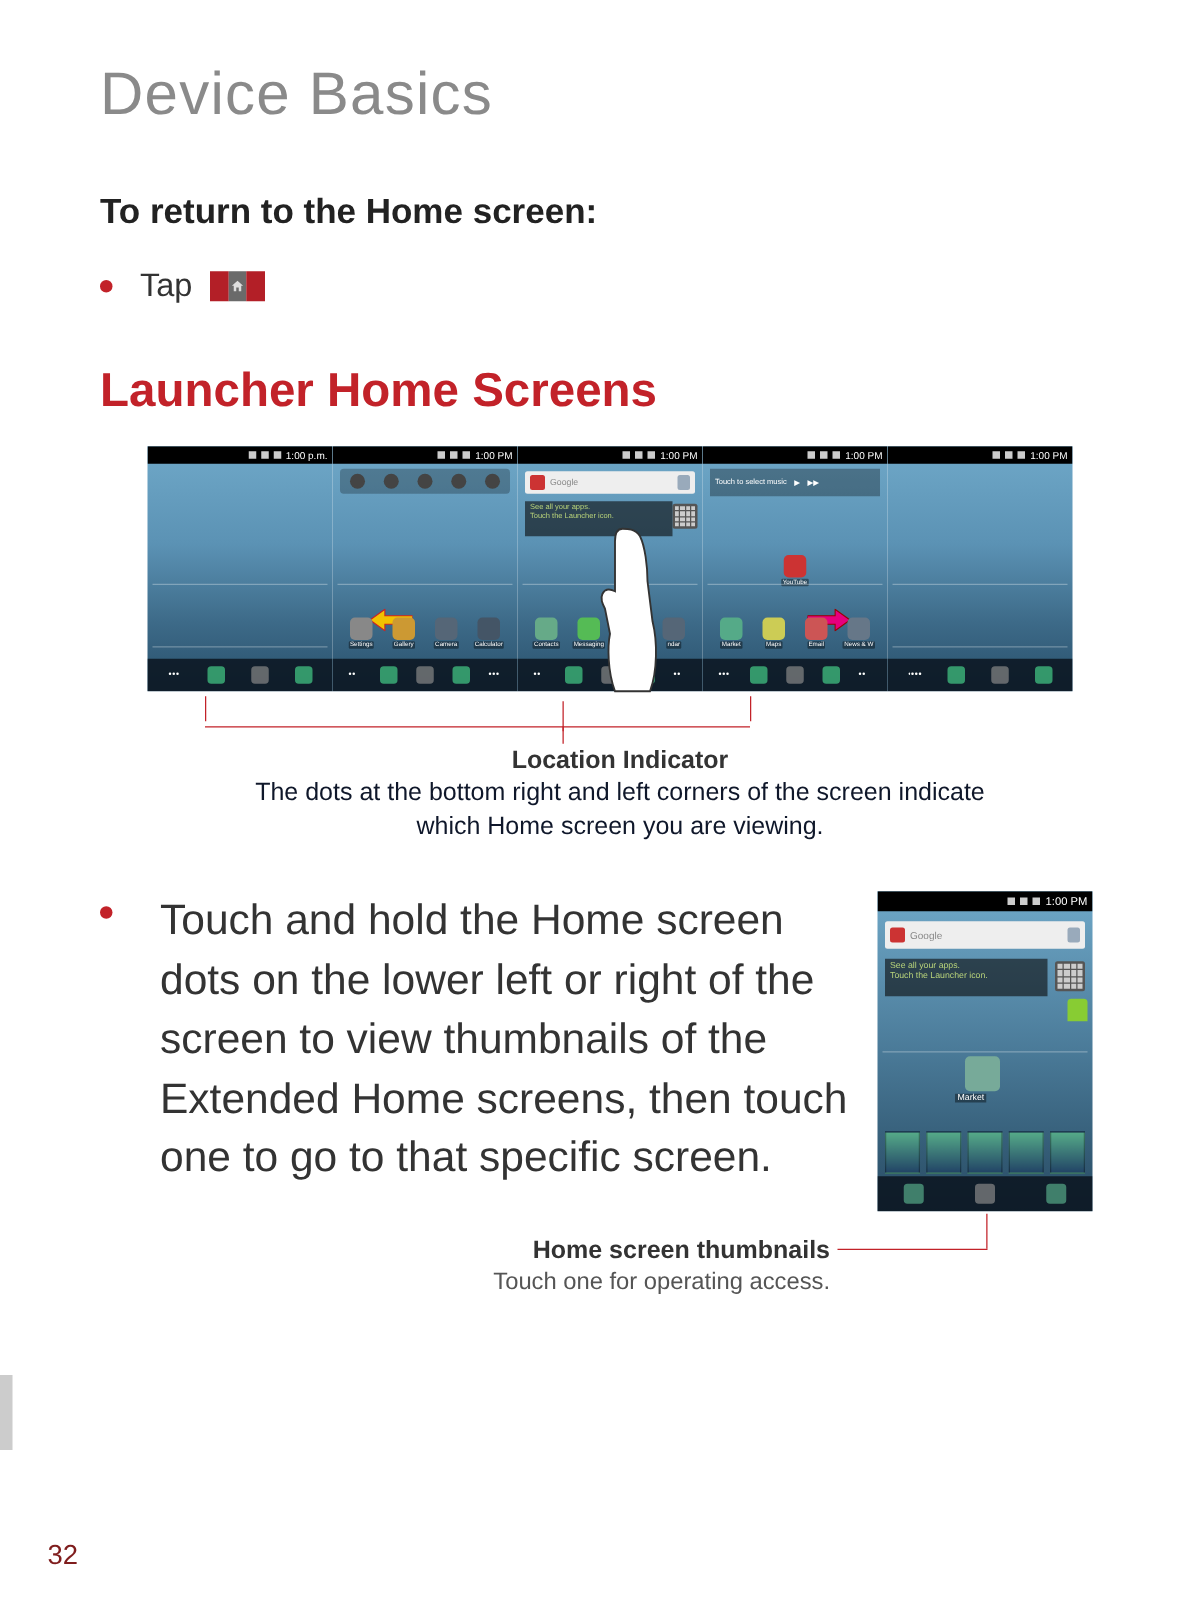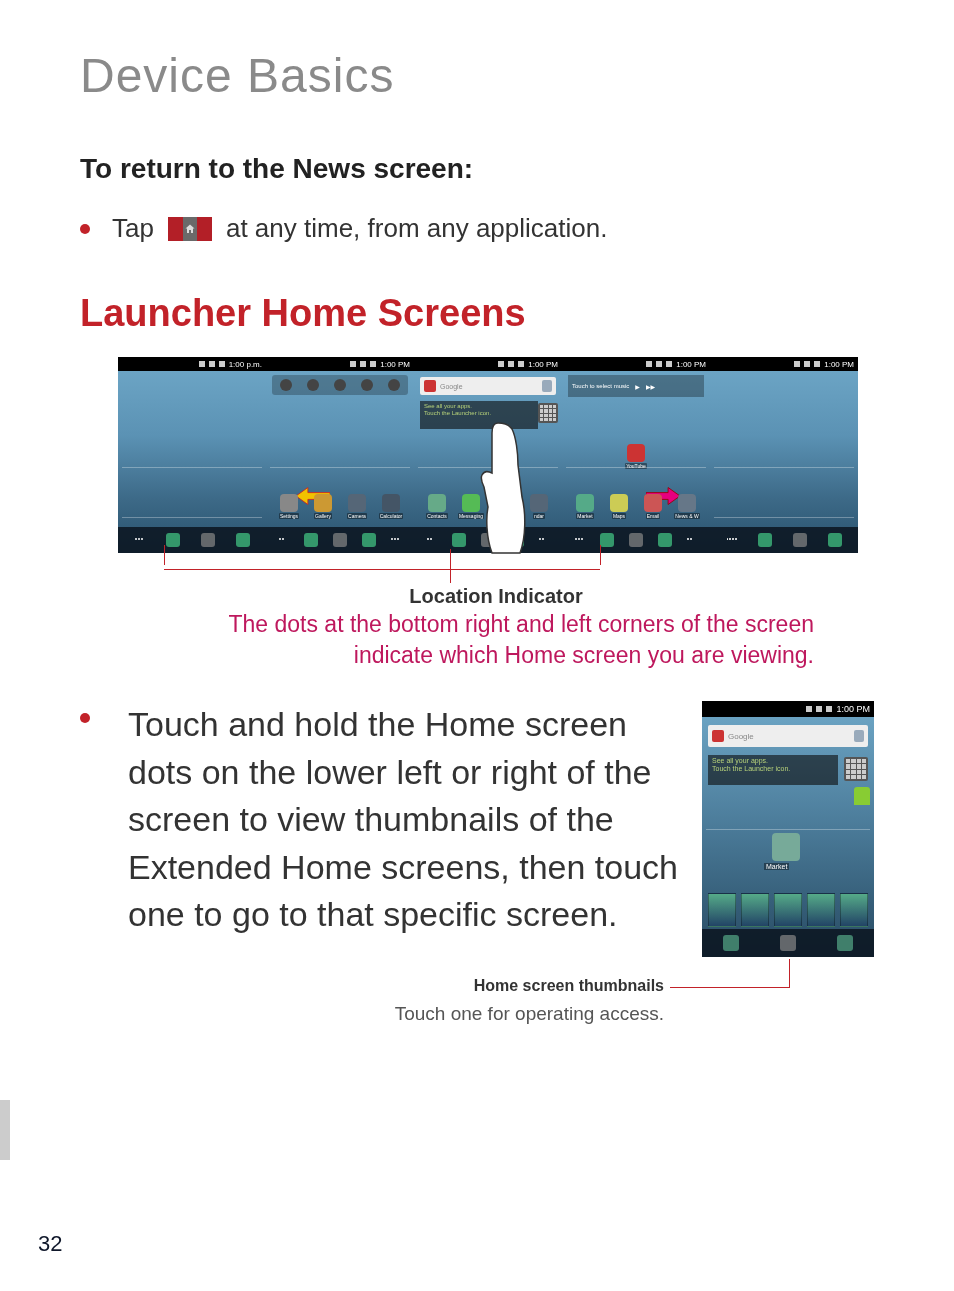--- a/index.html
+++ b/index.html
@@ -234,21 +234,21 @@
     left: 352px;
     top: 60px;
     width: 60px;
     height: 140px;
     z-index: 5;
   }
   
   .callouts1 {
     position: relative;
     height: 110px;
-    margin-top: 4px;
+    margin-top: 16px;
   }
   .vline {
     position: absolute;
     width: 1px;
     background: #c22229;
     top: 0;
   }
   .hline {
     position: absolute;
     height: 1px;
@@ -260,23 +260,23 @@
     left: 0; right: 0;
     text-align: center;
     font-size: 20px;
     font-weight: 600;
     color: #333;
   }
   .callout-sub {
     position: absolute;
     top: 52px;
     left: 60px; right: 60px;
-    text-align: right;
-    font-size: 23px;
-    color: #be185d;
+    text-align: center;
+    font-size: 20px;
+    color: #0f172a;
     line-height: 1.35;
   }
   
   .row2 {
     display: flex;
     gap: 24px;
     margin-top: 34px;
     align-items: flex-start;
   }
   .row2 .txt {
@@ -327,21 +327,21 @@
   
   .callout2-wrap {
     position: relative;
     margin-top: 20px;
     height: 70px;
   }
   .callout2-title {
     position: absolute;
     right: 210px;
     top: 0;
-    font-size: 16px;
+    font-size: 20px;
     font-weight: 600;
     color: #333;
     text-align: right;
   }
   .callout2-sub {
     position: absolute;
     right: 210px;
     top: 26px;
     font-size: 19px;
     color: #555;
@@ -361,52 +361,51 @@
     width: 1px;
     height: 28px;
     top: -18px;
     background: #c22229;
   }
   .page-num {
     position: absolute;
     bottom: 34px;
     left: 38px;
     font-size: 22px;
-    color: #0f172a;
+    color: #7f1d1d;
   }
   .edge-tab {
     position: absolute;
     left: 0;
     top: 1100px;
     width: 10px;
     height: 60px;
     background: #ccc;
   }
 </style>
 </head>
 <body>
 
 <div class="page">
   <h1 class="chapter">Device Basics</h1>
 
-  <div class="subhead">To return to the News screen:</div>
+  <div class="subhead">To return to the Home screen:</div>
 
   <div class="bullet-row">
     <span class="bullet-dot"></span>
     <span>Tap</span>
     <span class="home-btn">
       <span class="seg l"></span>
       <span class="seg m">
         <svg viewBox="0 0 24 24">
             <path fill="#ddd" d="M12 3l9 8h-3v9h-4v-6h-4v6H6v-9H3z"></path>
           </svg>
       </span>
       <span class="seg r"></span>
     </span>
-    <span>at any time, from any application.</span>
   </div>
 
   <h2 class="section">Launcher Home Screens</h2>
 
 
 
   <div class="fig1">
     <div class="screens">
 
       <div class="screen">

